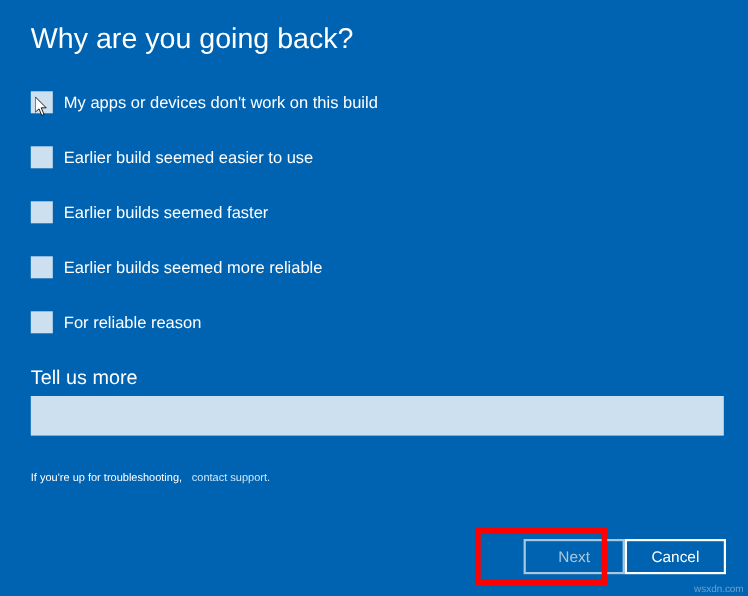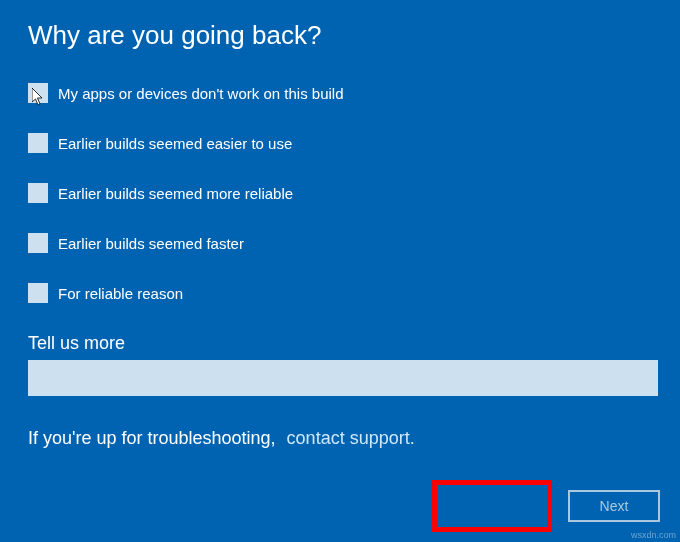--- a/index.html
+++ b/index.html
@@ -54,21 +54,21 @@
       background: #cce0f0;
       border: none;
       resize: none;
       font-family: inherit;
       font-size: 14px;
       padding: 4px;
       color: #333;
     }
     .support-row {
       margin-top: 28px;
-      font-size: 18px;
+      font-size: 10px;
     }
     .support-link {
       color: #cce9ff;
       cursor: pointer;
       margin-left: 6px;
     }
     .button-row {
       position: absolute;
       bottom: 20px;
       right: 20px;
@@ -123,49 +123,50 @@
 <div class="container">
   <h1 class="page-title">Why are you going back?</h1>
 
   <div class="checkbox-row">
     <div class="checkbox"></div>
     <span class="checkbox-label">My apps or devices don't work on this build</span>
   </div>
 
   <div class="checkbox-row">
     <div class="checkbox"></div>
-    <span class="checkbox-label">Earlier builds seemed easier to use</span>
+    <span class="checkbox-label">Earlier build seemed easier to use</span>
+  </div>
+
+  <div class="checkbox-row">
+    <div class="checkbox"></div>
+    <span class="checkbox-label">Earlier builds seemed faster</span>
   </div>
 
   <div class="checkbox-row">
     <div class="checkbox"></div>
     <span class="checkbox-label">Earlier builds seemed more reliable</span>
-  </div>
-
-  <div class="checkbox-row">
-    <div class="checkbox"></div>
-    <span class="checkbox-label">Earlier builds seemed faster</span>
   </div>
 
   <div class="checkbox-row">
     <div class="checkbox"></div>
     <span class="checkbox-label">For reliable reason</span>
   </div>
 
   <div class="tell-more-label">Tell us more</div>
   <textarea class="textarea" value="" style=""></textarea>
 
   <div class="support-row">
     <span>If you're up for troubleshooting,</span>
     <span class="support-link">contact support.</span>
   </div>
 </div>
 
 <div class="button-row">
   <button class="btn btn-next">Next</button>
+  <button class="btn">Cancel</button>
 </div>
 
 <div class="highlight-box"></div>
 
 <div class="cursor">
   <svg width="14" height="18" viewBox="0 0 14 18">
     <path d="M0,0 L0,14 L3.5,11 L6,17 L8,16 L5.5,10 L10,10 Z" fill="#ffffff" stroke="#000000" stroke-width="0.8"></path>
   </svg>
 </div>
 

